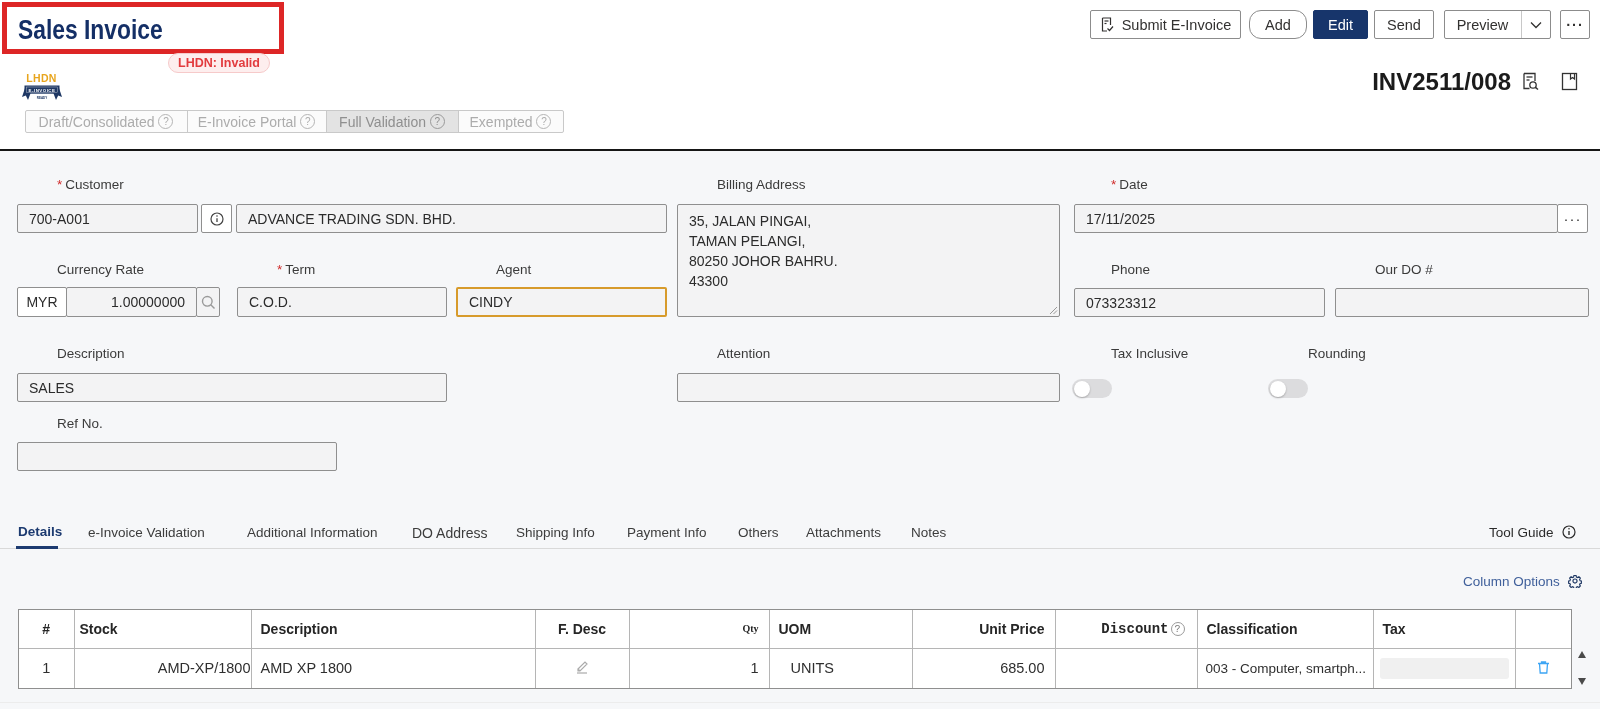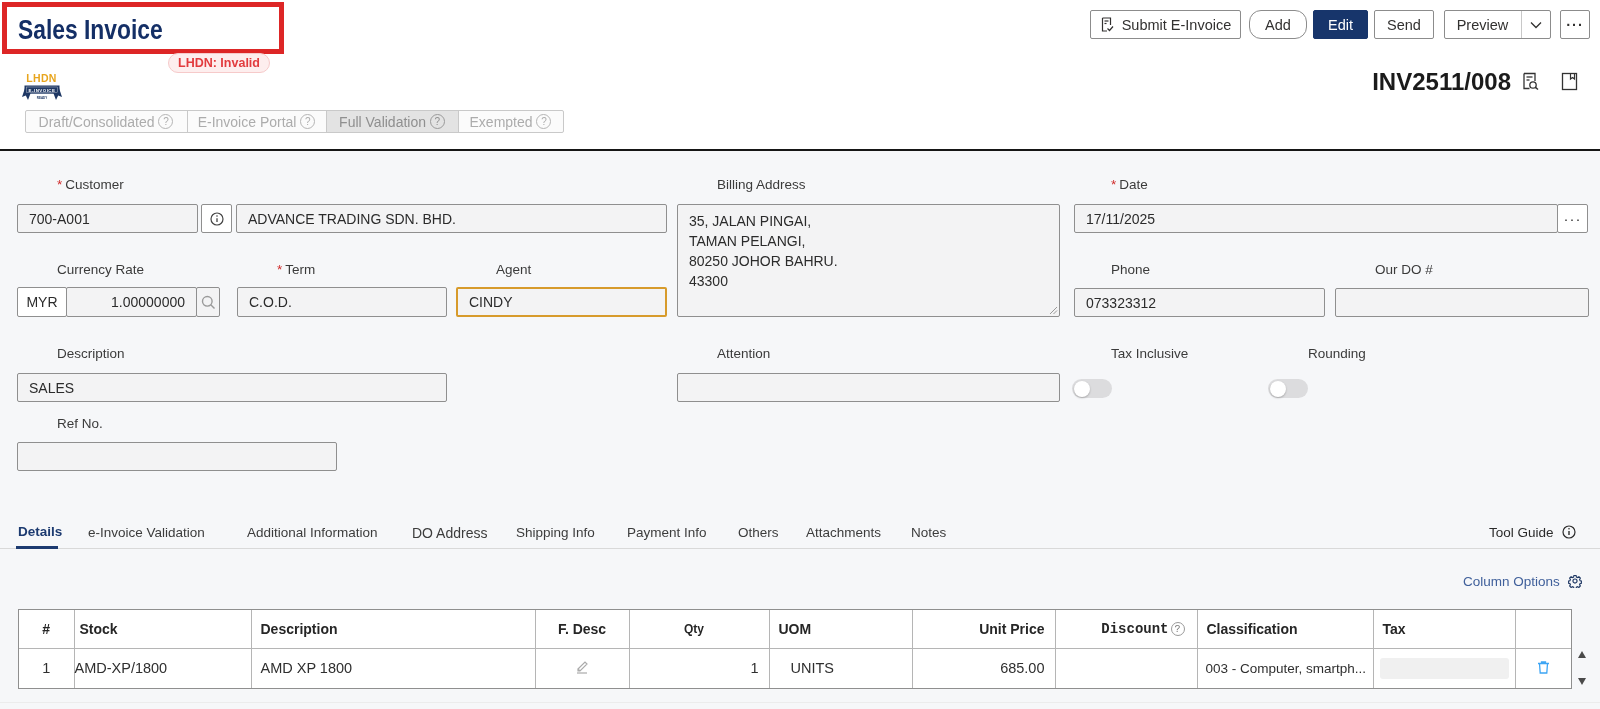--- a/index.html
+++ b/index.html
@@ -183,31 +183,31 @@
         <col style="width:176px">
         <col style="width:142px">
         <col style="width:56px">
     </colgroup>
     <tbody>
         <tr style="height:38px;">
       <td style="border:1px solid #b5b5b5;border-top:none;border-left:none;text-align:center;font-weight:bold;font-size:14px;color:#262626;">#</td>
       <td style="border:1px solid #b5b5b5;border-top:none;padding-left:5px;font-weight:bold;font-size:14px;color:#262626;">Stock</td>
       <td style="border:1px solid #b5b5b5;border-top:none;padding-left:9px;font-weight:bold;font-size:14px;color:#262626;">Description</td>
       <td style="border:1px solid #b5b5b5;border-top:none;text-align:center;font-weight:bold;font-size:14px;color:#262626;">F. Desc</td>
-      <td style="border:1px solid #b5b5b5;border-top:none;text-align:center;padding-right:10px;font-weight:bold;font-size:12px;color:#262626;">Qty</td>
+      <td style="border:1px solid #b5b5b5;border-top:none;text-align:right;padding-right:10px;font-weight:bold;font-size:10px;color:#262626;font-family:Liberation Serif, serif;">Qty</td>
       <td style="border:1px solid #b5b5b5;border-top:none;padding-left:9px;font-weight:bold;font-size:14px;color:#262626;">UOM</td>
       <td style="border:1px solid #b5b5b5;border-top:none;text-align:right;padding-right:10px;font-weight:bold;font-size:14px;color:#262626;">Unit Price</td>
       <td style="border:1px solid #b5b5b5;border-top:none;text-align:right;padding-right:12px;font-weight:bold;font-size:14px;color:#262626;font-family:Liberation Mono, monospace;">Discount<span style="display:inline-block;width:14px;height:14px;border:1px solid #9a9a9a;border-radius:50%;font-size:10px;font-weight:normal;color:#777;text-align:center;line-height:14px;vertical-align:1px;margin-left:2px;">?</span></td>
       <td style="border:1px solid #b5b5b5;border-top:none;padding-left:9px;font-weight:bold;font-size:14px;color:#262626;">Classification</td>
       <td style="border:1px solid #b5b5b5;border-top:none;padding-left:9px;font-weight:bold;font-size:14px;color:#262626;">Tax</td>
       <td style="border:1px solid #b5b5b5;border-top:none;border-right:none;"></td>
     </tr>
     <tr style="height:40px;">
       <td style="border:1px solid #b5b5b5;border-bottom:none;border-left:none;text-align:center;">1</td>
-      <td style="border:1px solid #b5b5b5;border-bottom:none;">AMD-XP/1800</td>
+      <td style="border:1px solid #b5b5b5;border-bottom:none;text-align:right;">AMD-XP/1800</td>
       <td style="border:1px solid #b5b5b5;border-bottom:none;padding-left:9px;">AMD XP 1800</td>
       <td style="border:1px solid #b5b5b5;border-bottom:none;text-align:center;">
         <svg width="16" height="14" viewBox="0 0 16 14">
               <path d="M4 9 L11 2 L13 4 L6 11 Z M4 9 L4 11 L6 11" fill="none" stroke="#ababab" stroke-width="1.2"></path>
               <line x1="3" y1="13" x2="13" y2="13" stroke="#ababab" stroke-width="1.2"></line>
             </svg>
       </td>
       <td style="border:1px solid #b5b5b5;border-bottom:none;text-align:right;padding-right:10px;">1</td>
       <td style="border:1px solid #b5b5b5;border-bottom:none;padding-left:21px;">UNITS</td>
       <td style="border:1px solid #b5b5b5;border-bottom:none;text-align:right;padding-right:10px;">685.00</td>

